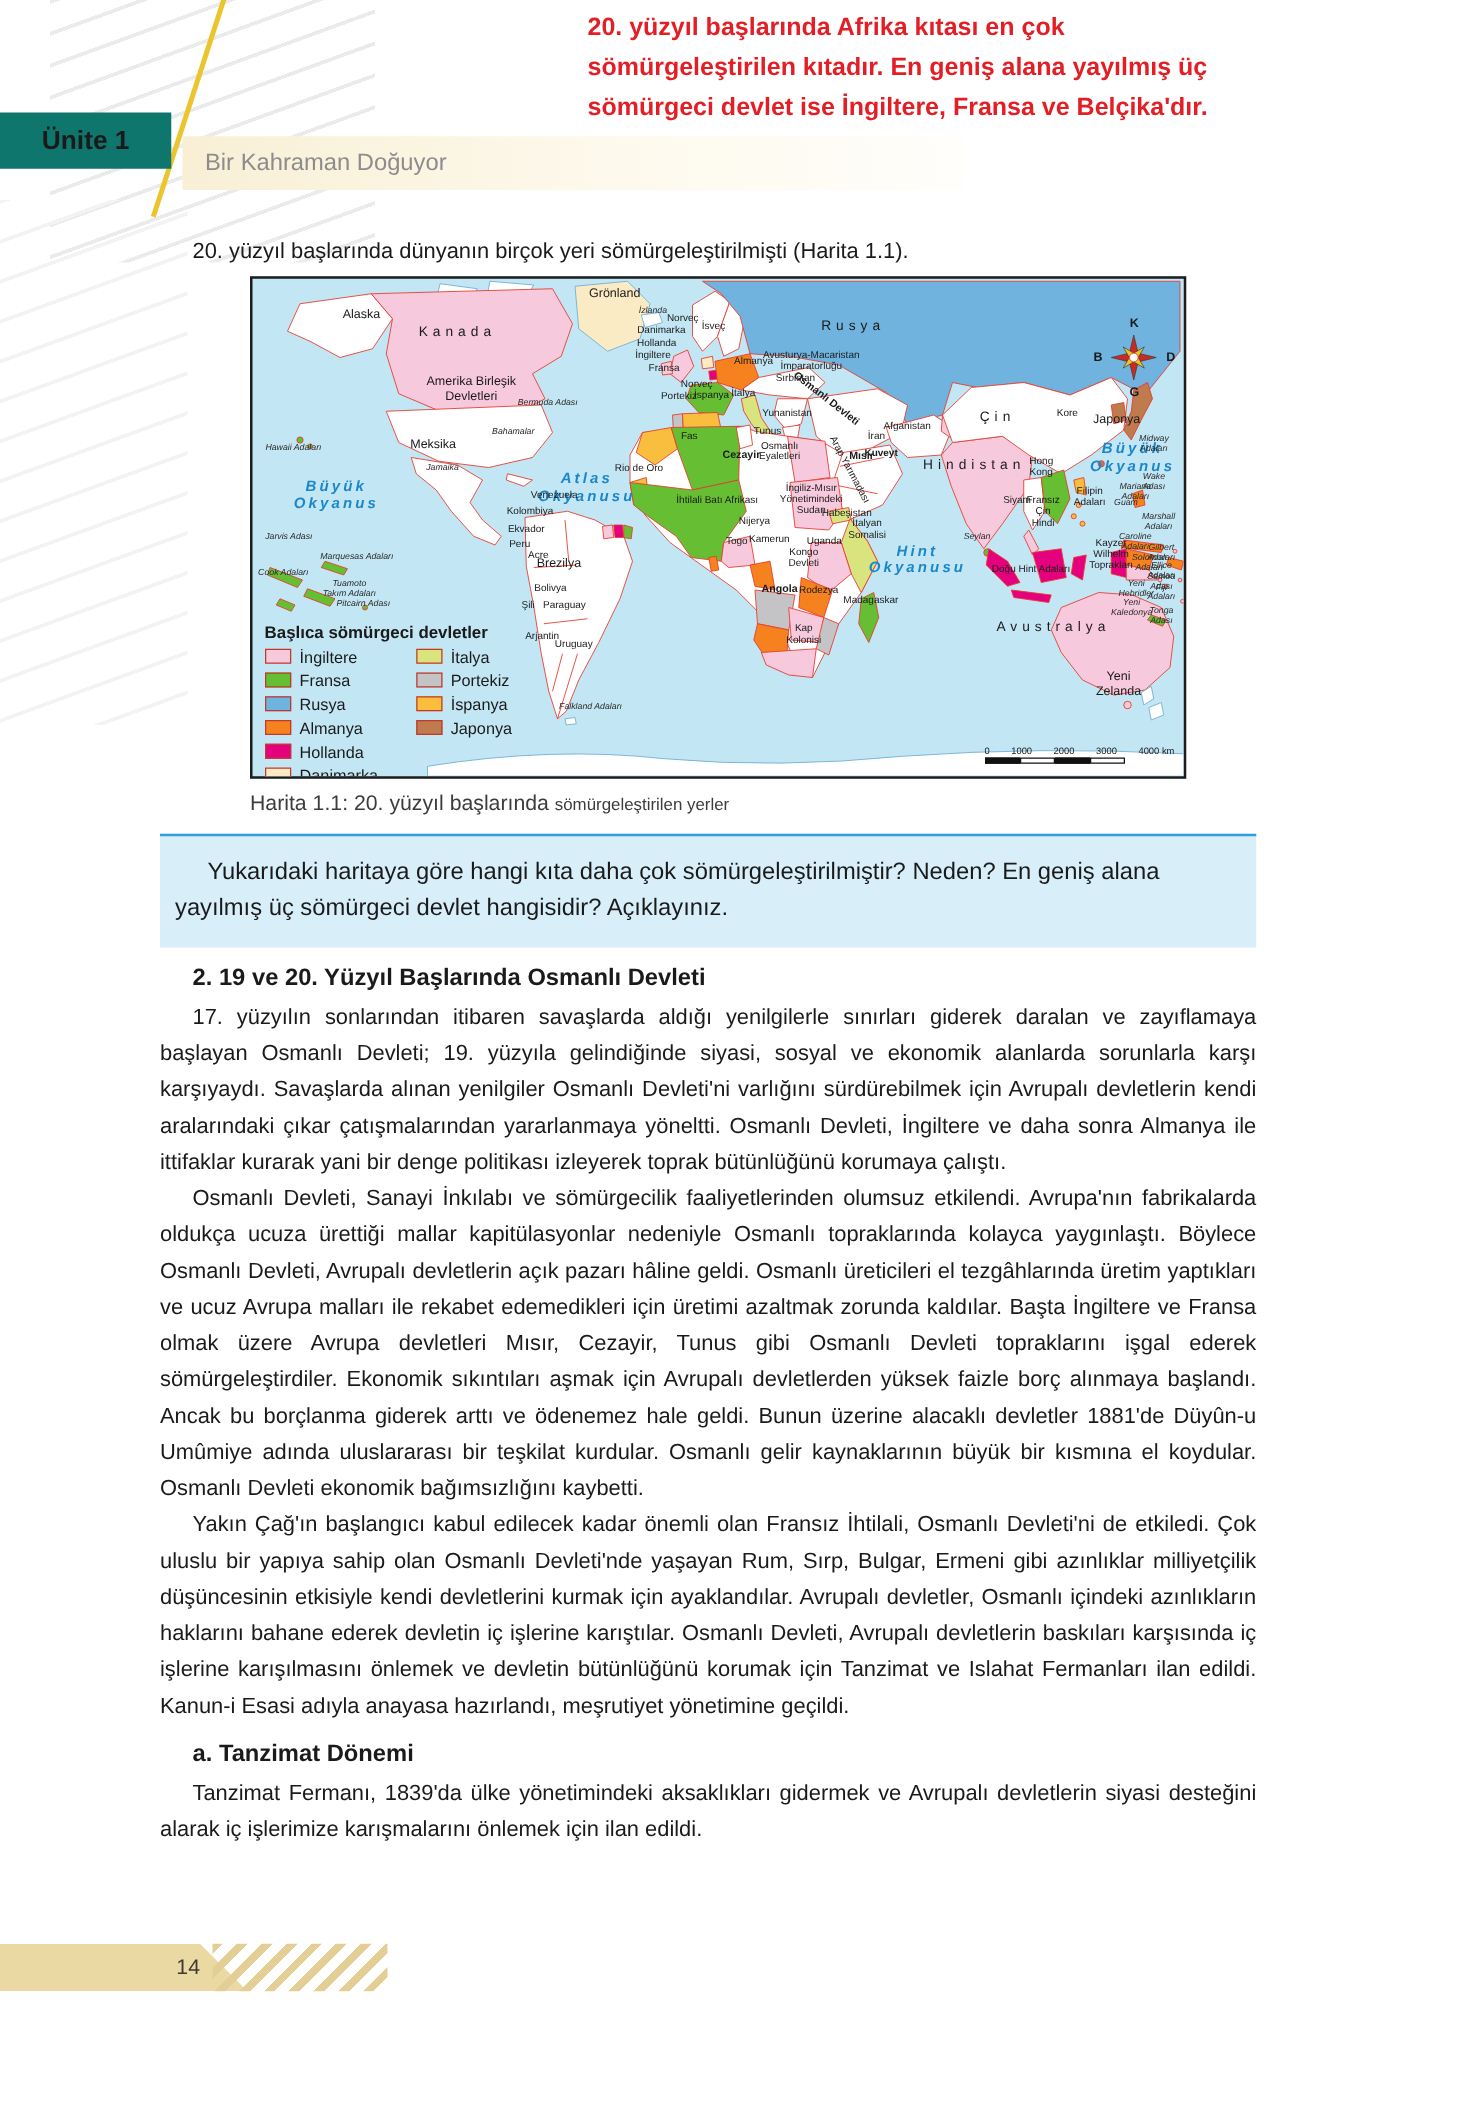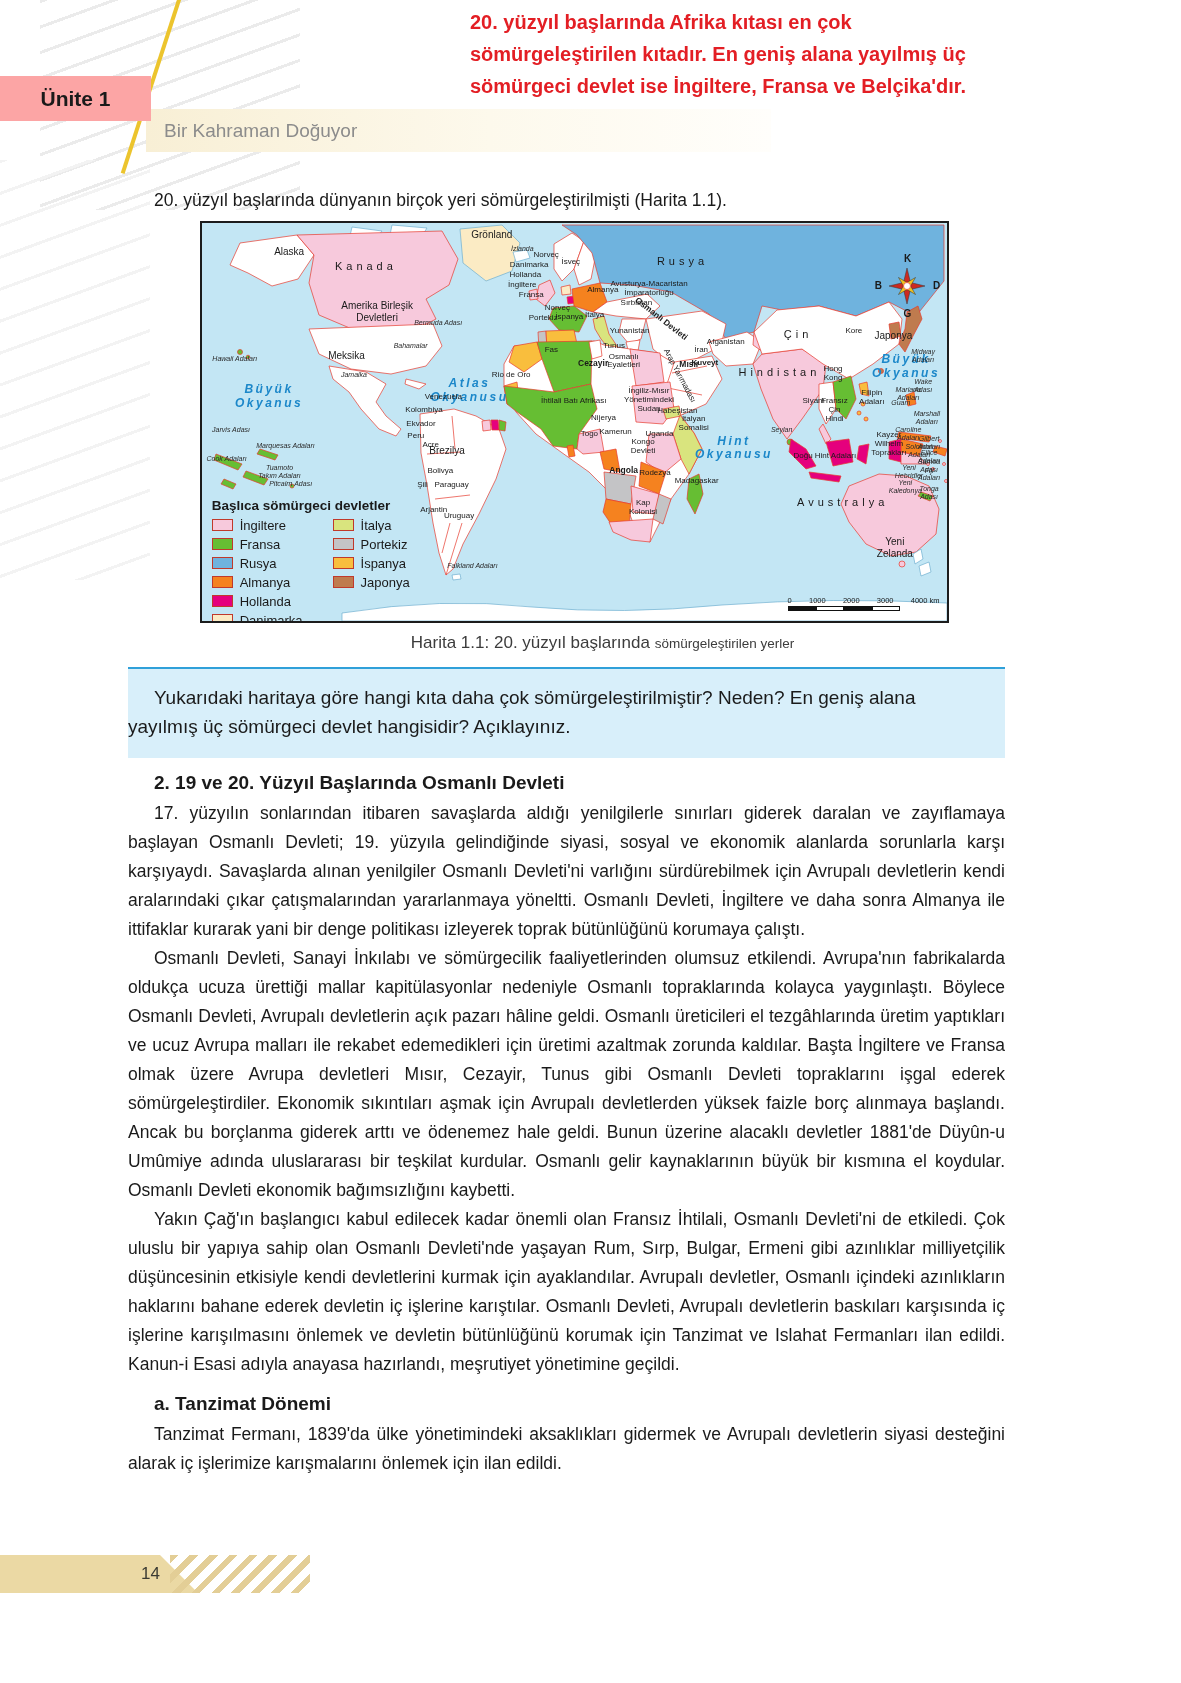--- a/index.html
+++ b/index.html
@@ -5,21 +5,21 @@
   html,body{margin:0;padding:0;background:#fff;}
   .page{position:relative;width:1181px;height:1683px;background:#fff;overflow:hidden;
         font-family:"Liberation Sans",sans-serif;color:#1a1a1a;}
   
   .top-stripes{position:absolute;left:40px;top:0;width:260px;height:210px;
     background:repeating-linear-gradient(160deg,#ebebeb 0 3px,transparent 3px 24px);z-index:0;}
   .left-stripes{position:absolute;left:0;top:160px;width:150px;height:420px;
     background:repeating-linear-gradient(160deg,#f3f3f3 0 3px,transparent 3px 30px);z-index:0;}
   .gold-line{position:absolute;left:150px;top:-12px;width:4px;height:190px;background:#ecc42d;
     transform:rotate(18deg);z-index:1;}
-  .unit-tab{position:absolute;left:0;top:76px;width:151px;height:45px;background:#fca5a5;
+  .unit-tab{position:absolute;left:0;top:90px;width:137px;height:45px;background:#0f766e;
     display:flex;align-items:center;justify-content:center;font-size:21px;font-weight:bold;z-index:2;}
   .chapter-banner{position:absolute;left:146px;top:109px;width:625px;height:43px;
     background:linear-gradient(90deg,#f8efd5 0%,#fdf9ec 55%,#fffefb 100%);
     display:flex;align-items:center;padding-left:18px;box-sizing:border-box;
     color:#8c8c8c;font-size:19px;z-index:1;}
   .callout{position:absolute;left:470px;top:6px;width:500px;color:#e31e24;font-weight:bold;
     font-size:20px;line-height:1.6;z-index:2;}
   .content{position:absolute;left:128px;top:190px;width:877px;z-index:3;}
   .intro{font-size:17.5px;margin:0;text-indent:26px;}
   
@@ -48,24 +48,24 @@
     grid-template-columns:repeat(2,auto);column-gap:30px;row-gap:2px;}
   .legend-item{display:flex;align-items:center;gap:7px;}
   .swatch{width:21px;height:12px;border:1px solid #c0392b;box-sizing:border-box;}
   .legend-label{font-size:13px;}
   .scalebar{position:absolute;right:1%;bottom:2.5%;width:152px;}
   .scale-labels{display:flex;justify-content:space-between;font-size:7.5px;margin-bottom:1px;}
   .scale-bar{display:flex;width:112px;}
   .scale-seg{width:28px;height:5px;border:1px solid #111;box-sizing:border-box;}
   .scale-seg:nth-child(odd){background:#111;}.scale-seg:nth-child(even){background:#fff;}
   
-  .caption{margin:10px 0 0 72px;font-size:17px;color:#3c3c3c;text-align:center;}
+  .caption{margin:10px 0 0 72px;font-size:17px;color:#3c3c3c;}
   .caption .cap-small{font-size:13.5px;}
   .question-box{margin-top:14px;border-top:2px solid #2fa0d9;background:#d8effa;
-    padding:14px 18px 16px 0;font-size:19px;line-height:1.55;}
+    padding:14px 18px 16px 12px;font-size:19px;line-height:1.55;}
   .question-box p{margin:0;text-indent:26px;}
   
   section h3{font-size:19px;font-weight:bold;margin:14px 0 5px 26px;}
   section p{font-size:17.5px;line-height:29px;text-align:justify;text-indent:26px;margin:0;}
   
   .page-banner{position:absolute;left:0;top:1555px;width:198px;height:38px;background:#ebd9a4;
     clip-path:polygon(0 0,160px 0,198px 100%,0 100%);display:flex;align-items:center;
     justify-content:flex-end;padding-right:38px;box-sizing:border-box;font-size:17px;color:#3b3b33;}
   .page-stripes{position:absolute;left:170px;top:1555px;width:140px;height:38px;
     background:repeating-linear-gradient(135deg,#e3ce96 0 6px,transparent 6px 14px);}

